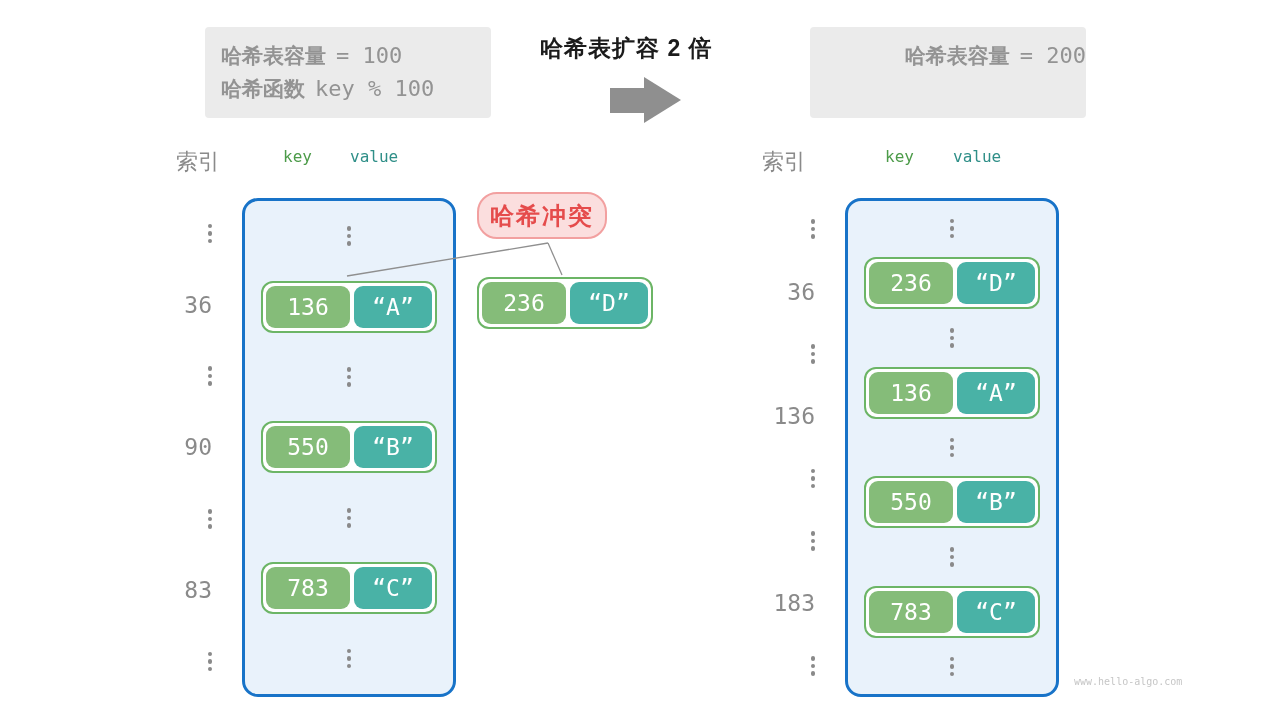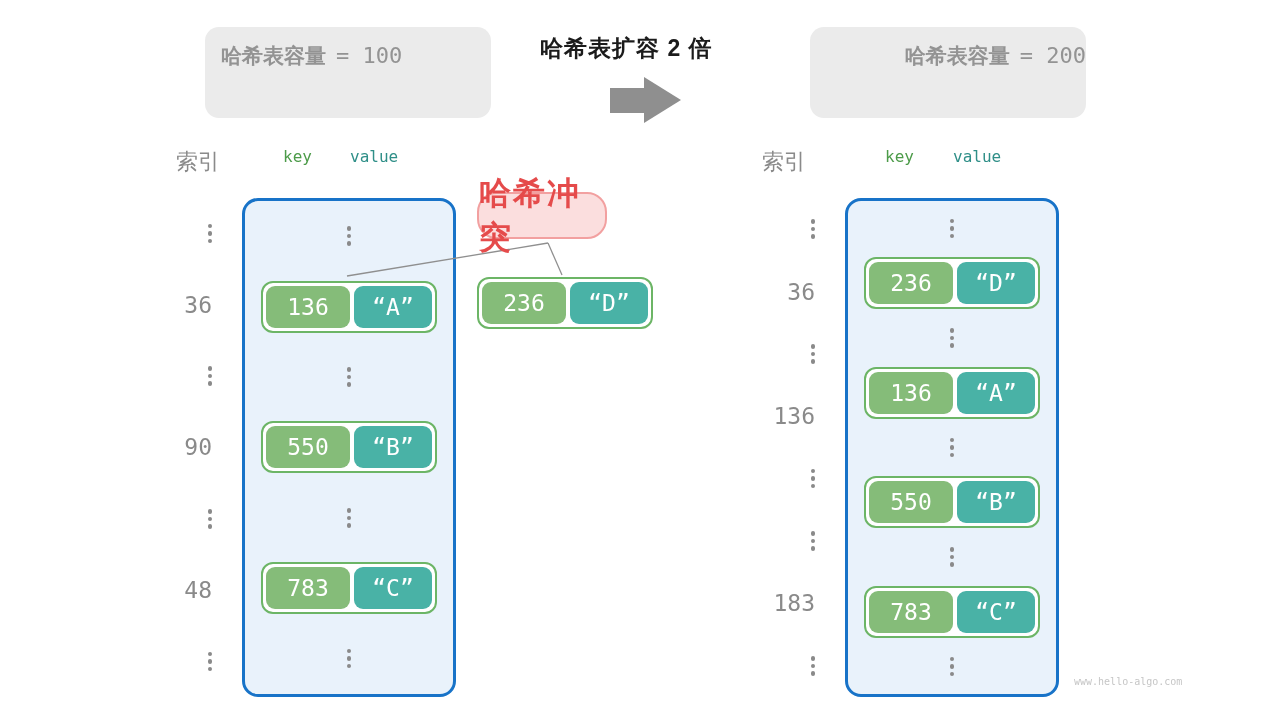--- a/index.html
+++ b/index.html
@@ -10,21 +10,21 @@
     --info-bg:#EBEBEB; --info-text:#939393; --gray-text:#8A8A8A;
     --arrow-gray:#8F8F8F; --title-text:#1B1B1B; --watermark-gray:#C6C6C6;
   }
   html,body{margin:0;padding:0;background:#fff;}
   .stage{position:relative;width:1280px;height:720px;background:#fff;overflow:hidden;
          font-family:"Liberation Sans",sans-serif;}
   .mono{font-family:"DejaVu Sans Mono","Liberation Mono",monospace;}
 
   
   .info-box{position:absolute;top:27px;height:91px;background:var(--info-bg);
-            border-radius:14px;box-sizing:border-box;padding:12px 0 0 16px;
+            border-radius:4px;box-sizing:border-box;padding:12px 0 0 16px;
             color:var(--info-text);font-size:21px;line-height:33px;}
   .info-box.left{left:205px;width:286px;}
   .info-box.right{left:810px;width:276px;text-align:right;}
   .info-line .cjk{font-weight:bold;}
   .info-line .mono{margin-left:10px;font-size:22px;}
 
   
   .title{position:absolute;left:540px;top:33px;width:210px;text-align:left;
          font-size:23px;font-weight:bold;color:var(--title-text);letter-spacing:1px;}
   .arrow{position:absolute;left:610px;top:77px;height:46px;display:flex;align-items:center;}
@@ -64,36 +64,39 @@
   .cell{height:42px;border-radius:9px;display:flex;align-items:center;justify-content:center;
         color:#fff;font-family:"DejaVu Sans Mono","Liberation Mono",monospace;font-size:23px;}
   .key-box{width:84px;background:var(--key-green);}
   .value-box{width:78px;background:var(--value-teal);}
 
   
   .connectors{position:absolute;left:0;top:0;pointer-events:none;}
   .badge{position:absolute;left:477px;top:192px;width:130px;height:47px;box-sizing:border-box;
          background:var(--badge-bg);border:2px solid var(--badge-border);border-radius:20px;
          display:flex;align-items:center;justify-content:center;
-         font-size:32px;font-weight:bold;color:var(--badge-text);letter-spacing:2px;}
+         font-size:24px;font-weight:bold;color:var(--badge-text);letter-spacing:2px;}
   .collision-pair-slot{position:absolute;left:477px;top:277px;}
 
   .watermark{position:absolute;left:1074px;top:676px;font-size:10px;
              color:var(--watermark-gray);
              font-family:"DejaVu Sans Mono","Liberation Mono",monospace;}
 </style>
 </head>
 <body>
 
 <div class="stage">
 
   <div class="info-box left">
     <div class="info-line">
       <span class="cjk">哈希表容量</span><span class="mono">= 100</span>
     </div>
+    <div class="info-line">
+      <span class="cjk">哈希函数</span><span class="mono">key % 100</span>
+    </div>
   </div>
 
   <div class="title">哈希表扩容 2 倍</div>
   <div class="arrow">
     <span class="arrow-body"></span>
     <span class="arrow-head"></span>
   </div>
 
   <div class="info-box right">
     <div class="info-line">
@@ -130,21 +133,21 @@
         <span class="index-label">90</span>
       </div>
       <div class="row">
         <div class="dots">
           <span></span>
           <span></span>
           <span></span>
         </div>
       </div>
       <div class="row">
-        <span class="index-label">48</span>
+        <span class="index-label">83</span>
       </div>
       <div class="row">
         <div class="dots">
           <span></span>
           <span></span>
           <span></span>
         </div>
       </div>
     </div>
   <div class="bucket-container" id="left-body">

